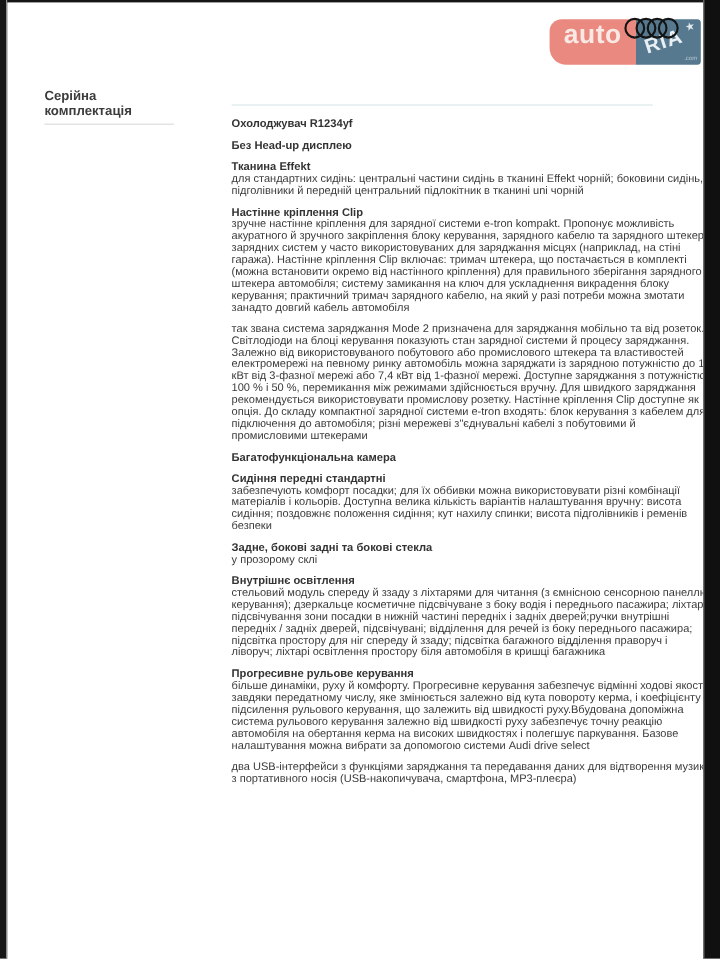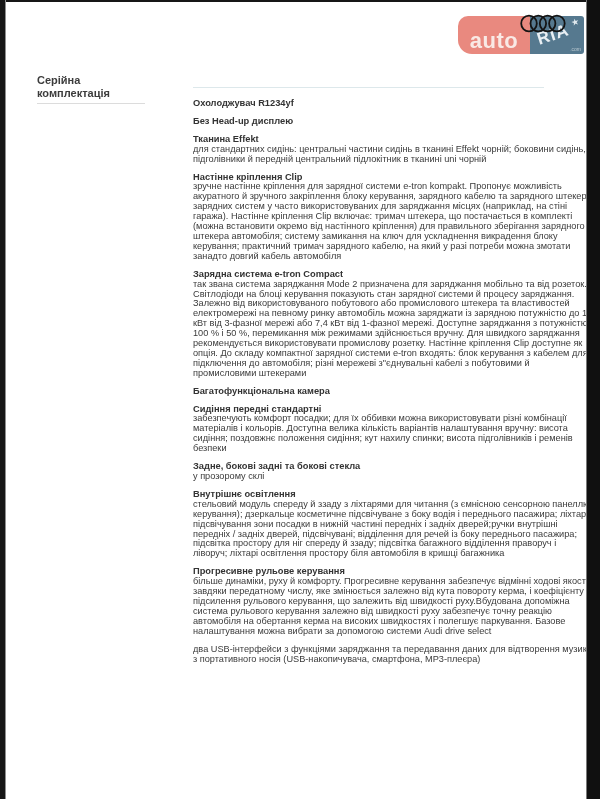--- a/index.html
+++ b/index.html
@@ -12,21 +12,21 @@
   }
   .frame-top  { position:absolute; left:0; top:0; width:600px; height:2px; background:#161616; z-index:5; }
   .frame-left { position:absolute; left:0; top:0; width:6px; height:799px; background:#161616; border-right:1px solid #8f8f8f; z-index:5; }
   .frame-right{ position:absolute; right:0; top:0; width:14px; height:799px; background:#101010; border-left:1px solid #7a7a7a; z-index:5; }
 
   
   .logo { position:absolute; left:458px; top:16px; width:126px; height:38px; }
   .logo-auto {
     position:absolute; left:0; top:0; width:72px; height:38px;
     background:#e9897f; border-radius:10px 0 0 14px;
-    display:flex; align-items:flex-end; justify-content:center;
+    display:flex; align-items:flex-start; justify-content:center;
   }
   .logo-auto span { color:#f9e9e5; font-size:22px; font-weight:600; letter-spacing:.5px; }
   .logo-ria {
     position:absolute; left:72px; top:0; width:54px; height:38px;
     background:#56798f; border-radius:0 3px 3px 0; overflow:hidden;
   }
   .ria-text {
     position:absolute; left:7px; top:9px; color:#e9eff3;
     font-size:17px; font-weight:bold; letter-spacing:1px;
     transform:rotate(-18deg); display:inline-block;
@@ -93,21 +93,20 @@
     <div class="section-title">Тканина Effekt</div>
     <div class="section-body">для стандартних сидінь: центральні частини сидінь в тканині Effekt чорній; боковини сидінь, підголівники й передній центральний підлокітник в тканині uni чорній</div>
   </div>
 
   <div class="section">
     <div class="section-title">Настінне кріплення Clip</div>
     <div class="section-body">зручне настінне кріплення для зарядної системи e-tron kompakt. Пропонує можливість акуратного й зручного закріплення блоку керування, зарядного кабелю та зарядного штекера зарядних систем у часто використовуваних для заряджання місцях (наприклад, на стіні гаража). Настінне кріплення Clip включає: тримач штекера, що постачається в комплекті (можна встановити окремо від настінного кріплення) для правильного зберігання зарядного штекера автомобіля; систему замикання на ключ для ускладнення викрадення блоку керування; практичний тримач зарядного кабелю, на який у разі потреби можна змотати занадто довгий кабель автомобіля</div>
   </div>
 
   <div class="section">
-    <div class="section-title">Зарядна система e-tron Compact</div>
     <div class="section-body">так звана система заряджання Mode 2 призначена для заряджання мобільно та від розеток. Світлодіоди на блоці керування показують стан зарядної системи й процесу заряджання. Залежно від використовуваного побутового або промислового штекера та властивостей електромережі на певному ринку автомобіль можна заряджати із зарядною потужністю до 11 кВт від 3-фазної мережі або 7,4 кВт від 1-фазної мережі. Доступне заряджання з потужністю 100 % і 50 %, перемикання між режимами здійснюється вручну. Для швидкого заряджання рекомендується використовувати промислову розетку. Настінне кріплення Clip доступне як опція. До складу компактної зарядної системи e-tron входять: блок керування з кабелем для підключення до автомобіля; різні мережеві з"єднувальні кабелі з побутовими й промисловими штекерами</div>
   </div>
 
   <div class="section">
     <div class="section-title">Багатофункціональна камера</div>
 
   </div>
 
   <div class="section">
     <div class="section-title">Сидіння передні стандартні</div>

